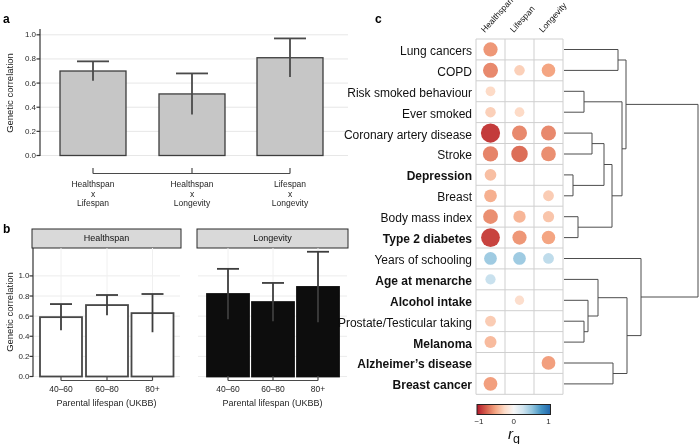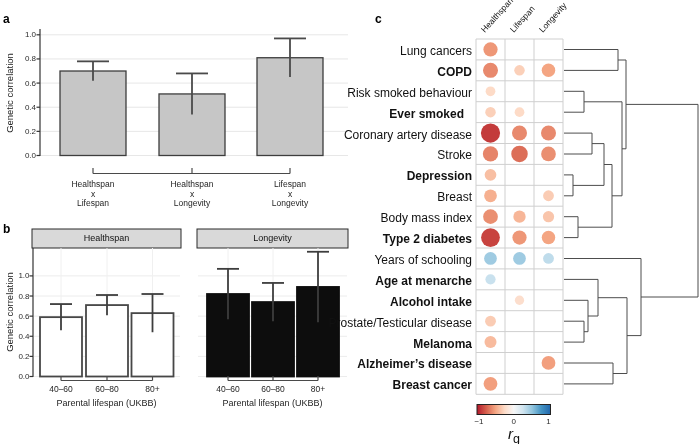--- a/index.html
+++ b/index.html
@@ -251,33 +251,33 @@
     <div class="abs cat" style="left: 31px; top: 384px; width: 60px; text-align: center;">40–60</div>
     <div class="abs cat" style="left: 77px; top: 384px; width: 60px; text-align: center;">60–80</div>
     <div class="abs cat" style="left: 122.5px; top: 384px; width: 60px; text-align: center;">80+</div>
     <div class="abs xlab" style="left: 33px; top: 398px; width: 147px; text-align: center;">Parental lifespan (UKBB)</div>
     <div class="abs hdr" style="left: 198px; top: 233px; width: 149px; text-align: center;">Longevity</div>
     <div class="abs cat" style="left: 198px; top: 384px; width: 60px; text-align: center;">40–60</div>
     <div class="abs cat" style="left: 243px; top: 384px; width: 60px; text-align: center;">60–80</div>
     <div class="abs cat" style="left: 288px; top: 384px; width: 60px; text-align: center;">80+</div>
     <div class="abs xlab" style="left: 198px; top: 398px; width: 149px; text-align: center;">Parental lifespan (UKBB)</div>
     <div class="abs trait" style="right: 228px; top: 43.95px; font-weight: normal;">Lung cancers</div>
-    <div class="abs trait" style="right: 228px; top: 64.85px; font-weight: bold; text-align: right;">COPD</div>
+    <div class="abs trait" style="right: 228px; top: 64.85px; font-weight: normal; text-align: right;">COPD</div>
     <div class="abs trait" style="right: 228px; top: 85.75px; font-weight: normal;">Risk smoked behaviour</div>
-    <div class="abs trait" style="right: 236px; top: 106.65px; font-weight: bold;">Ever smoked</div>
+    <div class="abs trait" style="right: 228px; top: 106.65px; font-weight: normal;">Ever smoked</div>
     <div class="abs trait" style="right: 228px; top: 127.55px; font-weight: normal;">Coronary artery disease</div>
     <div class="abs trait" style="right: 228px; top: 148.45px; font-weight: normal;">Stroke</div>
     <div class="abs trait" style="right: 228px; top: 169.35px; font-weight: bold;">Depression</div>
     <div class="abs trait" style="right: 228px; top: 190.25px; font-weight: normal;">Breast</div>
     <div class="abs trait" style="right: 228px; top: 211.15px; font-weight: normal;">Body mass index</div>
     <div class="abs trait" style="right: 228px; top: 232.05px; font-weight: bold;">Type 2 diabetes</div>
     <div class="abs trait" style="right: 228px; top: 252.95px; font-weight: normal;">Years of schooling</div>
     <div class="abs trait" style="right: 228px; top: 273.85px; font-weight: bold;">Age at menarche</div>
     <div class="abs trait" style="right: 228px; top: 294.75px; font-weight: bold;">Alcohol intake</div>
-    <div class="abs trait" style="right: 228px; top: 315.65px; font-weight: normal;">Prostate/Testicular disease</div>
+    <div class="abs trait" style="right: 228px; top: 315.65px; font-weight: normal;">Prostate/Testicular taking</div>
     <div class="abs trait" style="right: 228px; top: 336.55px; font-weight: bold;">Melanoma</div>
     <div class="abs trait" style="right: 228px; top: 357.45px; font-weight: bold;">Alzheimer’s disease</div>
     <div class="abs trait" style="right: 228px; top: 378.35px; font-weight: bold;">Breast cancer</div>
     <div class="abs colhdr" style="left: 486.5px; top: 24px; height: 11px;">Healthspan</div>
     <div class="abs colhdr" style="left: 515.5px; top: 24px; height: 11px;">Lifespan</div>
     <div class="abs colhdr" style="left: 544.5px; top: 24px; height: 11px;">Longevity</div>
     <div class="abs tick" style="left: 467px; top: 417px; width: 24px; text-align: center;">−1</div>
     <div class="abs tick" style="left: 501.75px; top: 417px; width: 24px; text-align: center;">0</div>
     <div class="abs tick" style="left: 536.5px; top: 417px; width: 24px; text-align: center;">1</div>
   </div>

